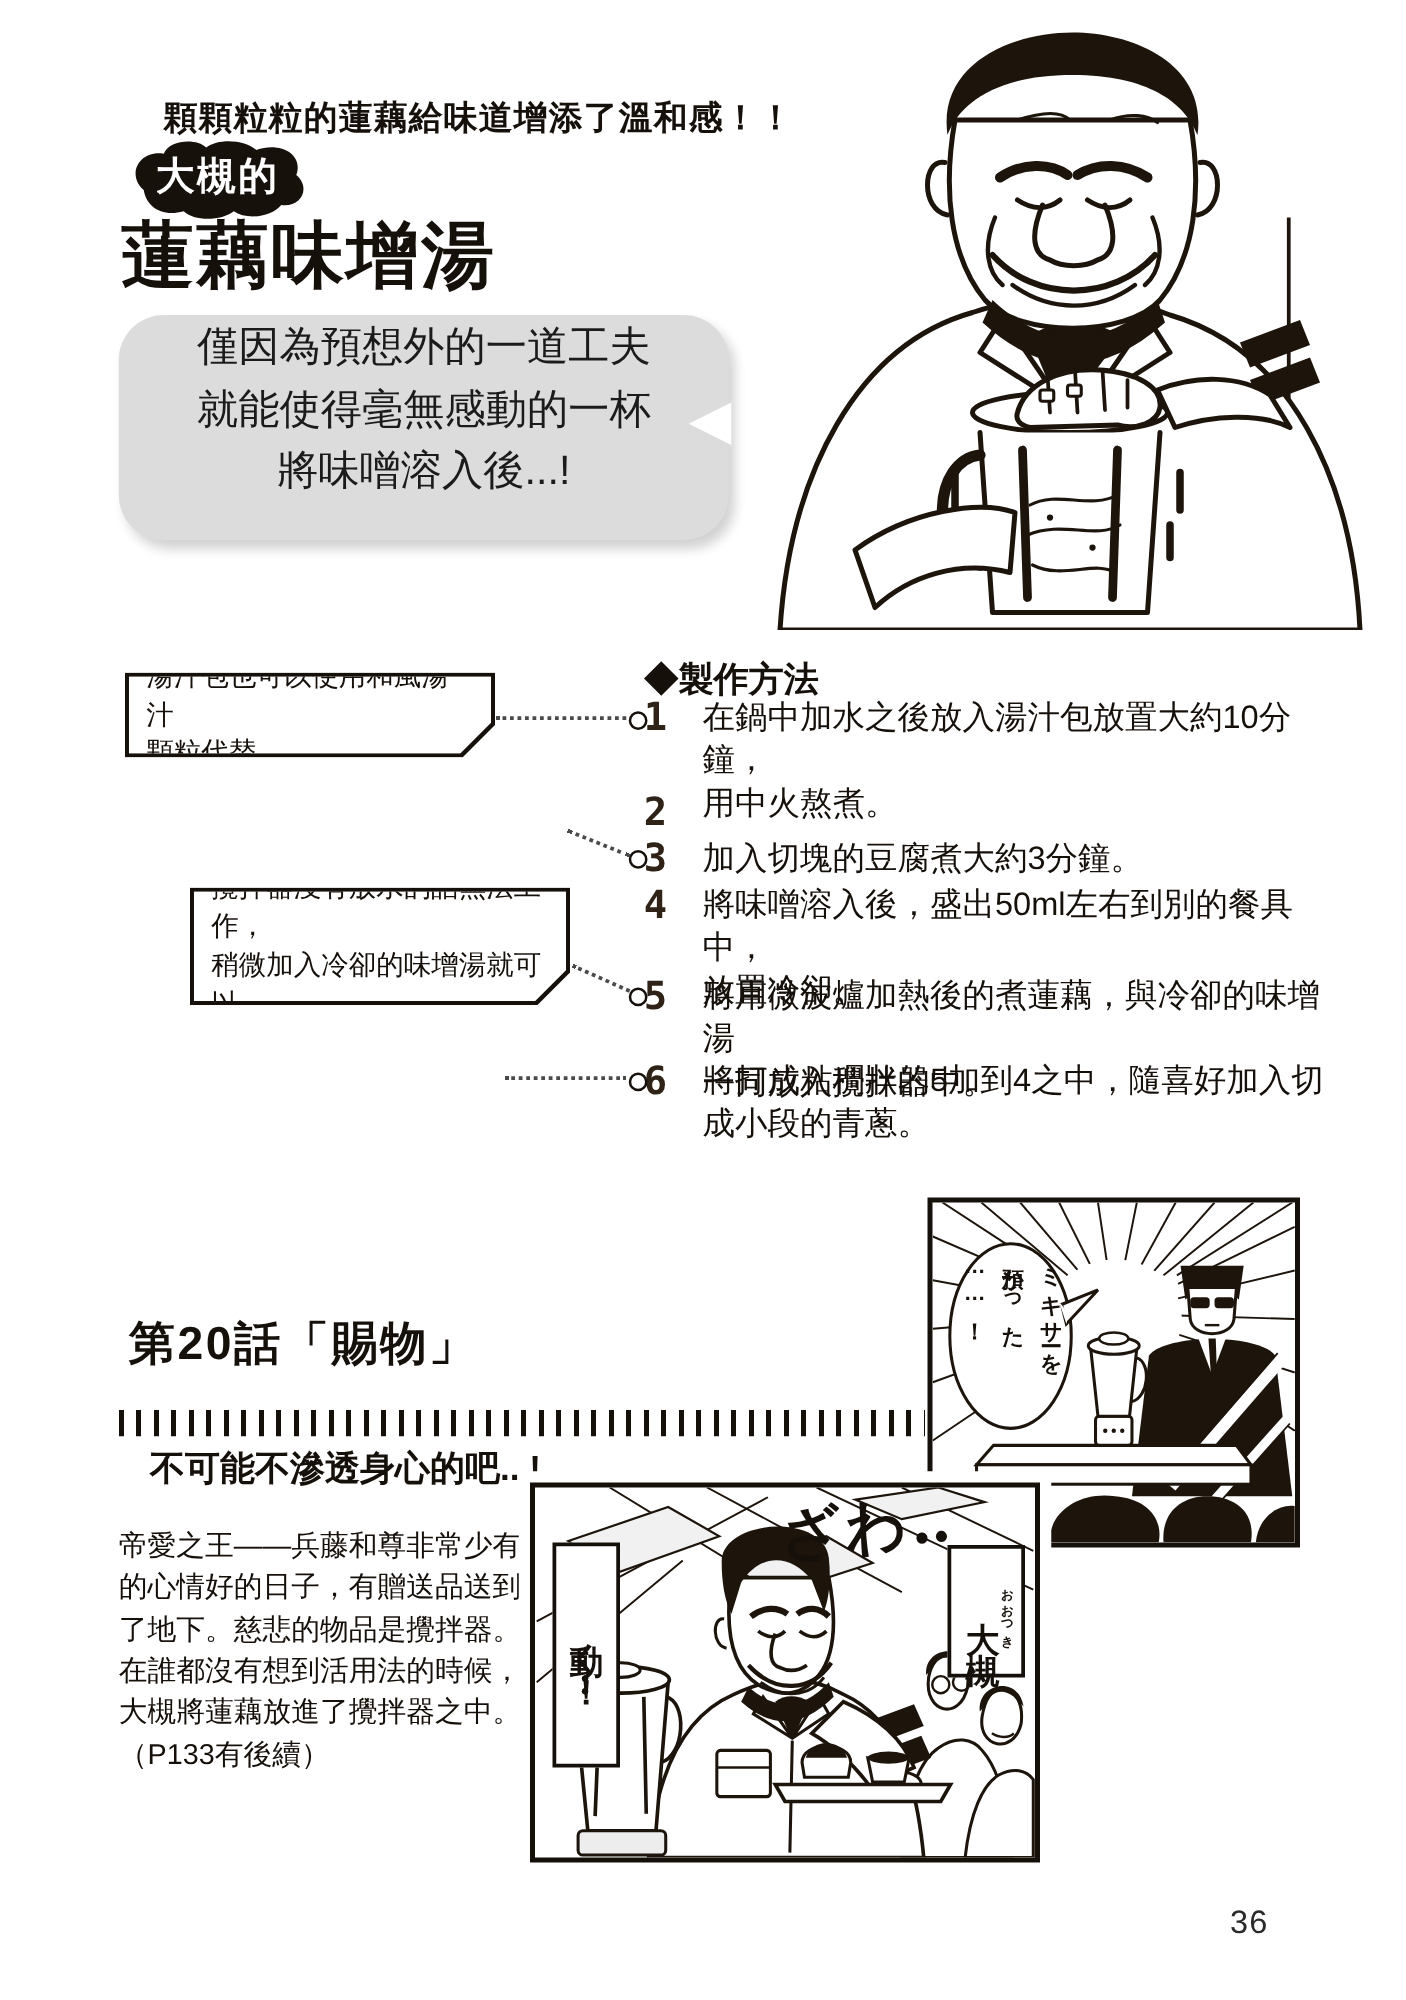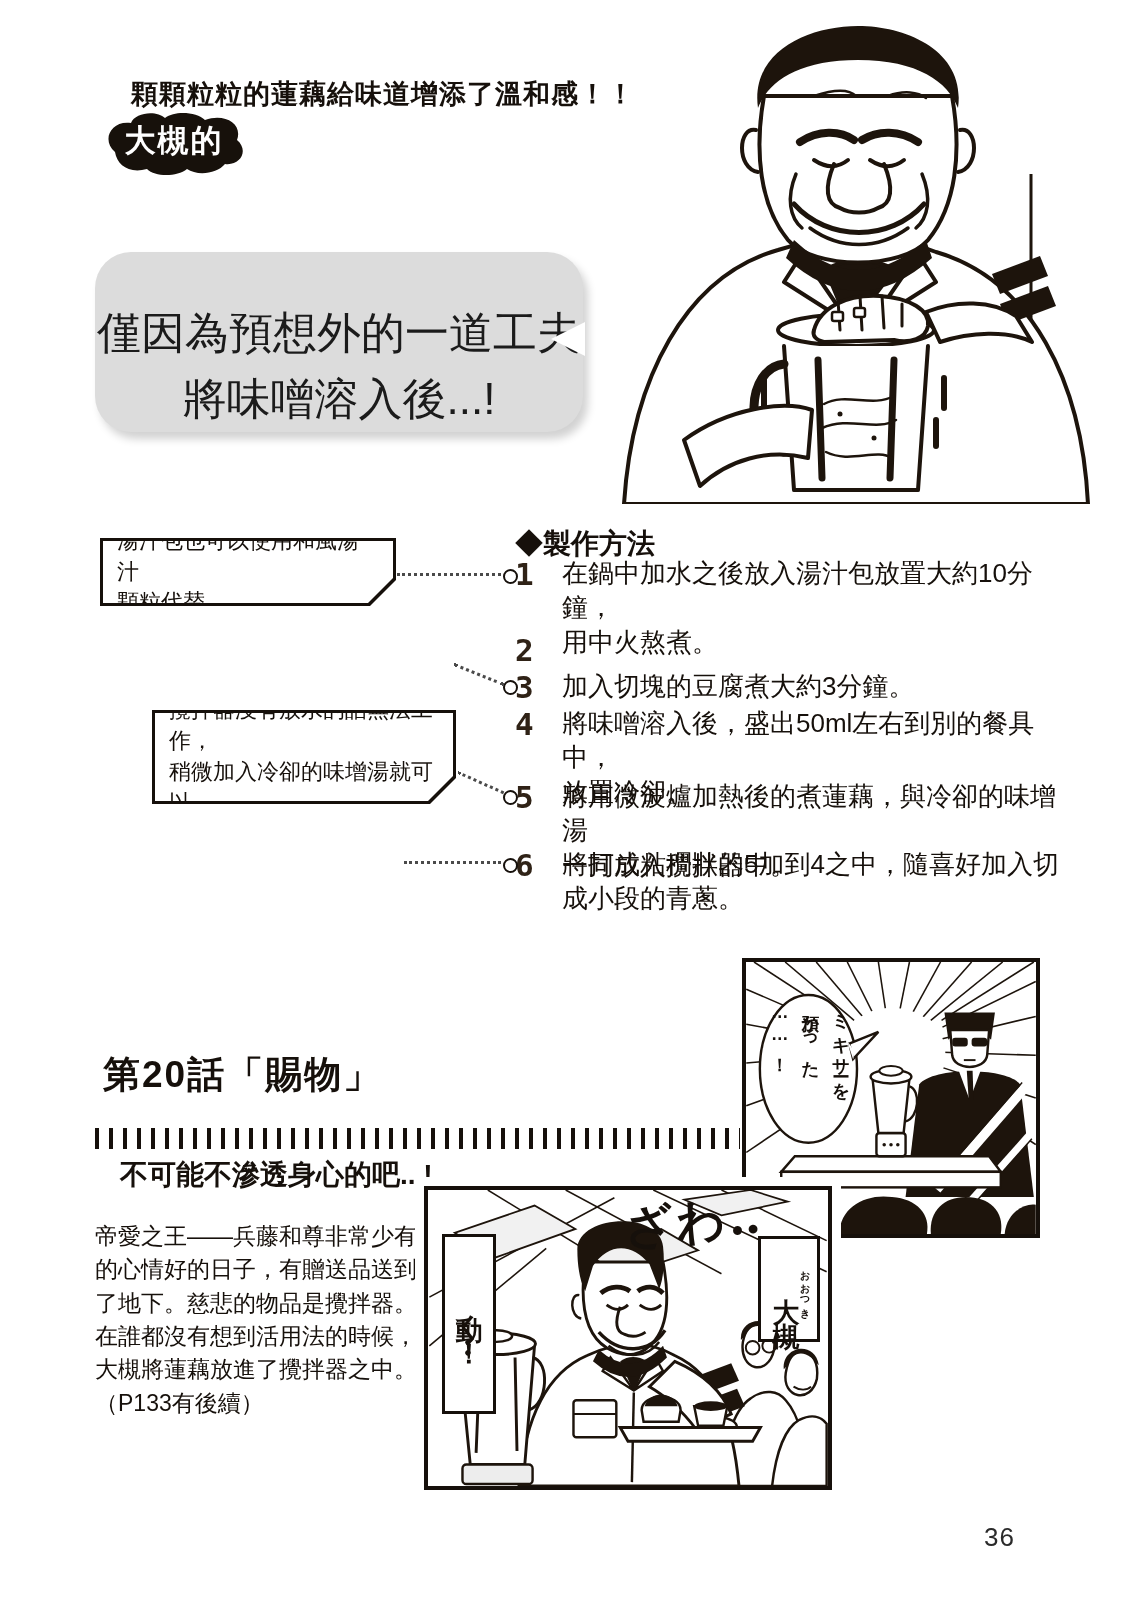--- a/index.html
+++ b/index.html
@@ -11,22 +11,22 @@
   .badge{left:99px;top:110px;width:150px;height:66px;}
   .badge svg{position:absolute;left:0;top:0;}
   .badge .txt{position:absolute;left:0;top:0;width:150px;height:62px;display:flex;align-items:center;justify-content:center;
         color:#fff;font-size:31px;font-weight:900;font-family:"DejaVu Serif",serif;letter-spacing:2px;}
   .title{left:97px;top:166px;font-size:58px;font-weight:900;font-family:"DejaVu Serif",serif;letter-spacing:2px;}
   
   .bubble{left:95px;top:252px;width:488px;height:180px;background:#dcdcdc;border-radius:36px;
           box-shadow:5px 7px 9px rgba(0,0,0,0.18);}
   .bubble::after{content:"";position:absolute;right:-2px;top:70px;width:0;height:0;
           border-top:17px solid transparent;border-bottom:17px solid transparent;border-right:34px solid #fff;}
-  .bubble .lines{position:absolute;inset:0;display:flex;flex-direction:column;justify-content:flex-end;
-          align-items:center;font-size:44px;line-height:1.5;color:#1b1b1b;}
+  .bubble .lines{position:absolute;inset:0;display:flex;flex-direction:column;justify-content:flex-start;
+          align-items:center;font-size:33px;line-height:1.5;color:#1b1b1b;}
   
   .sec-title{left:515px;top:525px;font-size:28px;font-weight:800;}
   .step{display:flex;gap:15px;width:560px;}
   .step .num{width:32px;font-size:31px;font-weight:900;color:#2f2216;flex:0 0 auto;font-family:"DejaVu Sans Mono",monospace;}
   .step .txt{font-size:26px;line-height:1.32;white-space:pre-line;}
   .circle{width:11px;height:11px;border:2.5px solid #16100b;border-radius:50%;background:#fff;}
   .dotline{border-top:3px dotted #4a4a4a;height:0;transform-origin:left center;}
   .note{background:transparent;}
   .note .bg{position:absolute;inset:0;background:#16100b;
       clip-path:polygon(0 0,100% 0,100% calc(100% - 26px),calc(100% - 26px) 100%,0 100%);}
@@ -62,24 +62,26 @@
 
   <div class="abs tagline">顆顆粒粒的蓮藕給味道增添了溫和感！！</div>
 
   <div class="abs badge">
     <svg width="150" height="66" viewBox="0 0 150 66">
       <path d="M16,42 C2,30 12,10 32,13 C36,2 58,0 66,8 C76,0 98,2 106,10 C126,3 144,14 138,30 C150,40 142,56 126,54 C118,64 98,66 88,59 C78,67 56,67 48,59 C30,64 18,55 16,42 Z" fill="#17110b"></path>
     </svg>
     <div class="txt">大槻的</div>
   </div>
 
+  <div class="abs title">蓮藕味增湯</div>
 
   <div class="abs bubble">
     <div class="lines">
       <span>僅因為預想外的一道工夫</span>
+      <span>就能使得毫無感動的一杯</span>
       <span>將味噌溶入後...!</span>
     </div>
   </div>
 
   <div class="abs" style="left:588px;top:12px;width:537px;height:492px;">
     <svg width="537" height="492" viewBox="0 0 537 492">
       <path class="ln" d="M443,162 V477 H54" stroke-width="3"></path>
       <g stroke="#1d140c" stroke-width="4" fill="#ffffff" stroke-linejoin="round" stroke-linecap="round">
 
         <path d="M36,492 C44,366 98,264 190,238 C238,222 300,222 348,240 C444,268 494,370 500,492 Z"></path>

